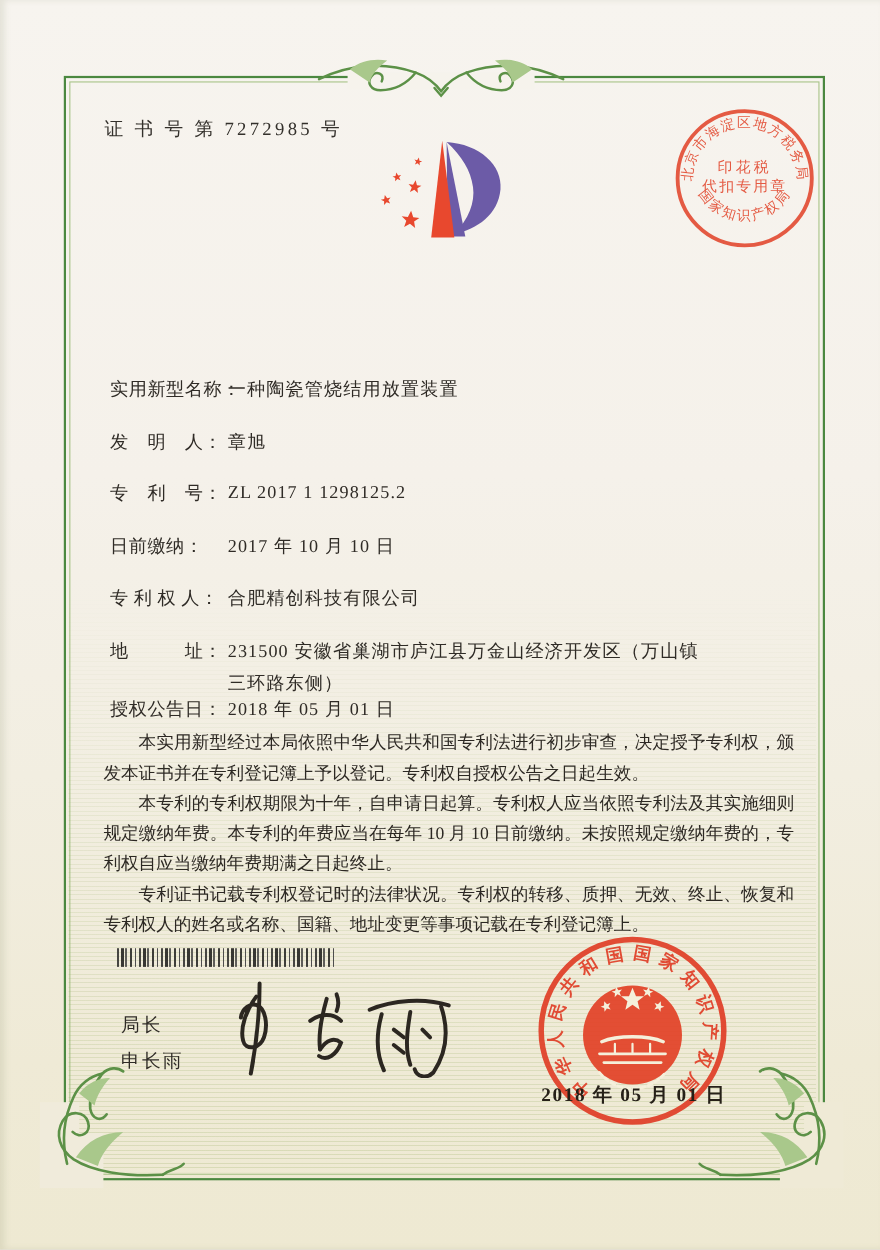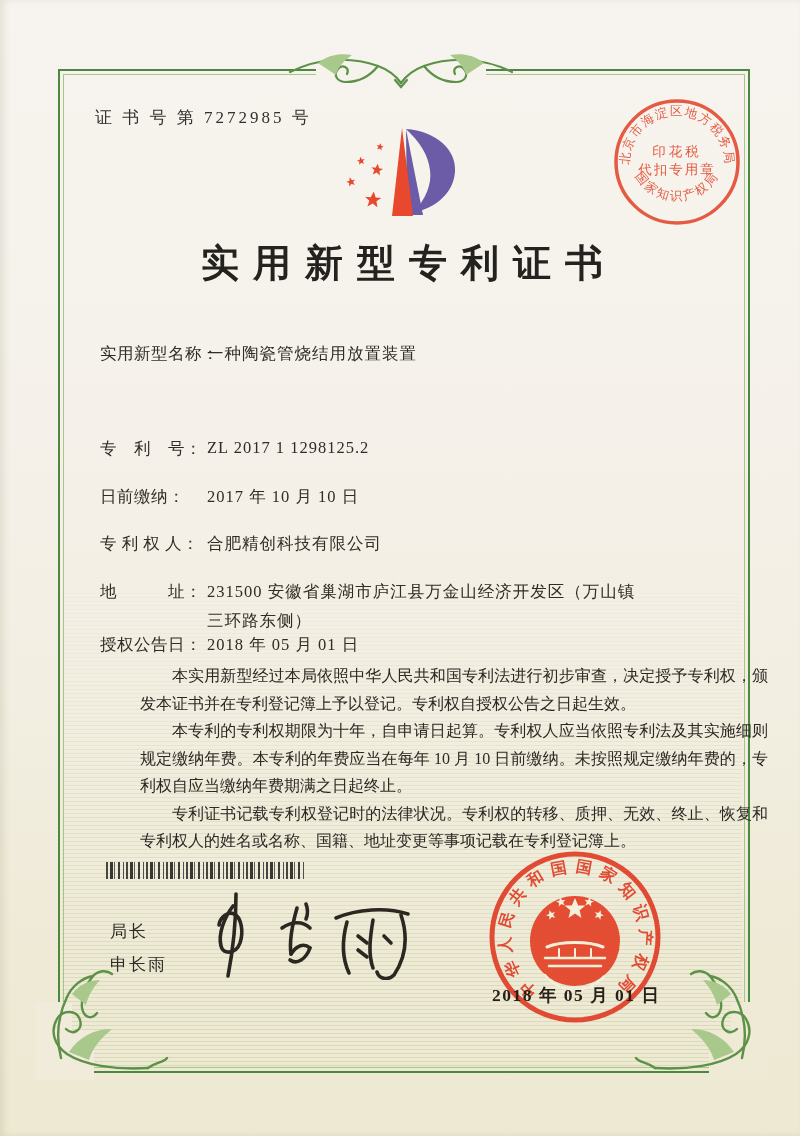--- a/index.html
+++ b/index.html
@@ -43,21 +43,21 @@
   }
 
   .field-row { position:absolute; left:100px; width:620px; font-size:16.5px; white-space:nowrap; }
   .flabel { display:inline-block; width:107px; letter-spacing:.5px; vertical-align:top; }
   .fvalue { letter-spacing:1px; }
   .addr-line2 { padding-left:107px; margin-top:7px; }
   .grant-no-group { position:absolute; left:465px; top:0; }
 
   .paras {
     position:absolute; left:94px; top:662px; width:628px;
-    font-size:16px; line-height:27.5px; text-align:justify; color:#2c2823;margin-left:46px;
+    font-size:16px; line-height:27.5px; text-align:justify; color:#2c2823;
   }
   .paras p { margin:0; text-indent:2em; }
 
   .barcode {
     position:absolute; left:106px; top:862px; width:200px; height:17px; opacity:.88;
     background:repeating-linear-gradient(90deg,
       #30302e 0 2px, transparent 2px 4px,
       #1f1f1d 4px 7px, transparent 7px 8px,
       #4a4a48 8px 9px, transparent 9px 12px,
       #262624 12px 14px, transparent 14px 17px,
@@ -157,24 +157,26 @@
     <text font-size="12.5" fill="#e2462c" letter-spacing="1.5" font-family="Liberation Serif, DejaVu Serif, serif">
       <textPath href="#taxTop" startOffset="50%" text-anchor="middle">北京市海淀区地方税务局</textPath>
     </text>
     <text font-size="12.5" fill="#e2462c" letter-spacing="2" font-family="Liberation Serif, DejaVu Serif, serif">
       <textPath href="#taxBottom" startOffset="50%" text-anchor="middle">国家知识产权局</textPath>
     </text>
     <text x="70" y="64" text-anchor="middle" font-size="13.5" letter-spacing="3" fill="#e2462c" font-family="Liberation Serif, DejaVu Serif, serif">印花税</text>
     <text x="70" y="82" text-anchor="middle" font-size="13.5" letter-spacing="2" fill="#e2462c" font-family="Liberation Serif, DejaVu Serif, serif">代扣专用章</text>
   </svg>
 
-  <div class="title">实用新型专利证书</div>
 
   <div class="field-row" style="top:343px;">
     <span class="flabel">实用新型名称：</span><span class="fvalue">一种陶瓷管烧结用放置装置</span>
+  </div>
+  <div class="field-row" style="top:391px;">
+    <span class="flabel">发　明　人：</span><span class="fvalue">章旭</span>
   </div>
   <div class="field-row" style="top:438px;">
     <span class="flabel">专　利　号：</span><span class="fvalue">ZL 2017 1 1298125.2</span>
   </div>
   <div class="field-row" style="top:486px;">
     <span class="flabel">日前缴纳：</span><span class="fvalue">2017 年 10 月 10 日</span>
   </div>
   <div class="field-row" style="top:533px;">
     <span class="flabel">专 利 权 人：</span><span class="fvalue">合肥精创科技有限公司</span>
   </div>

